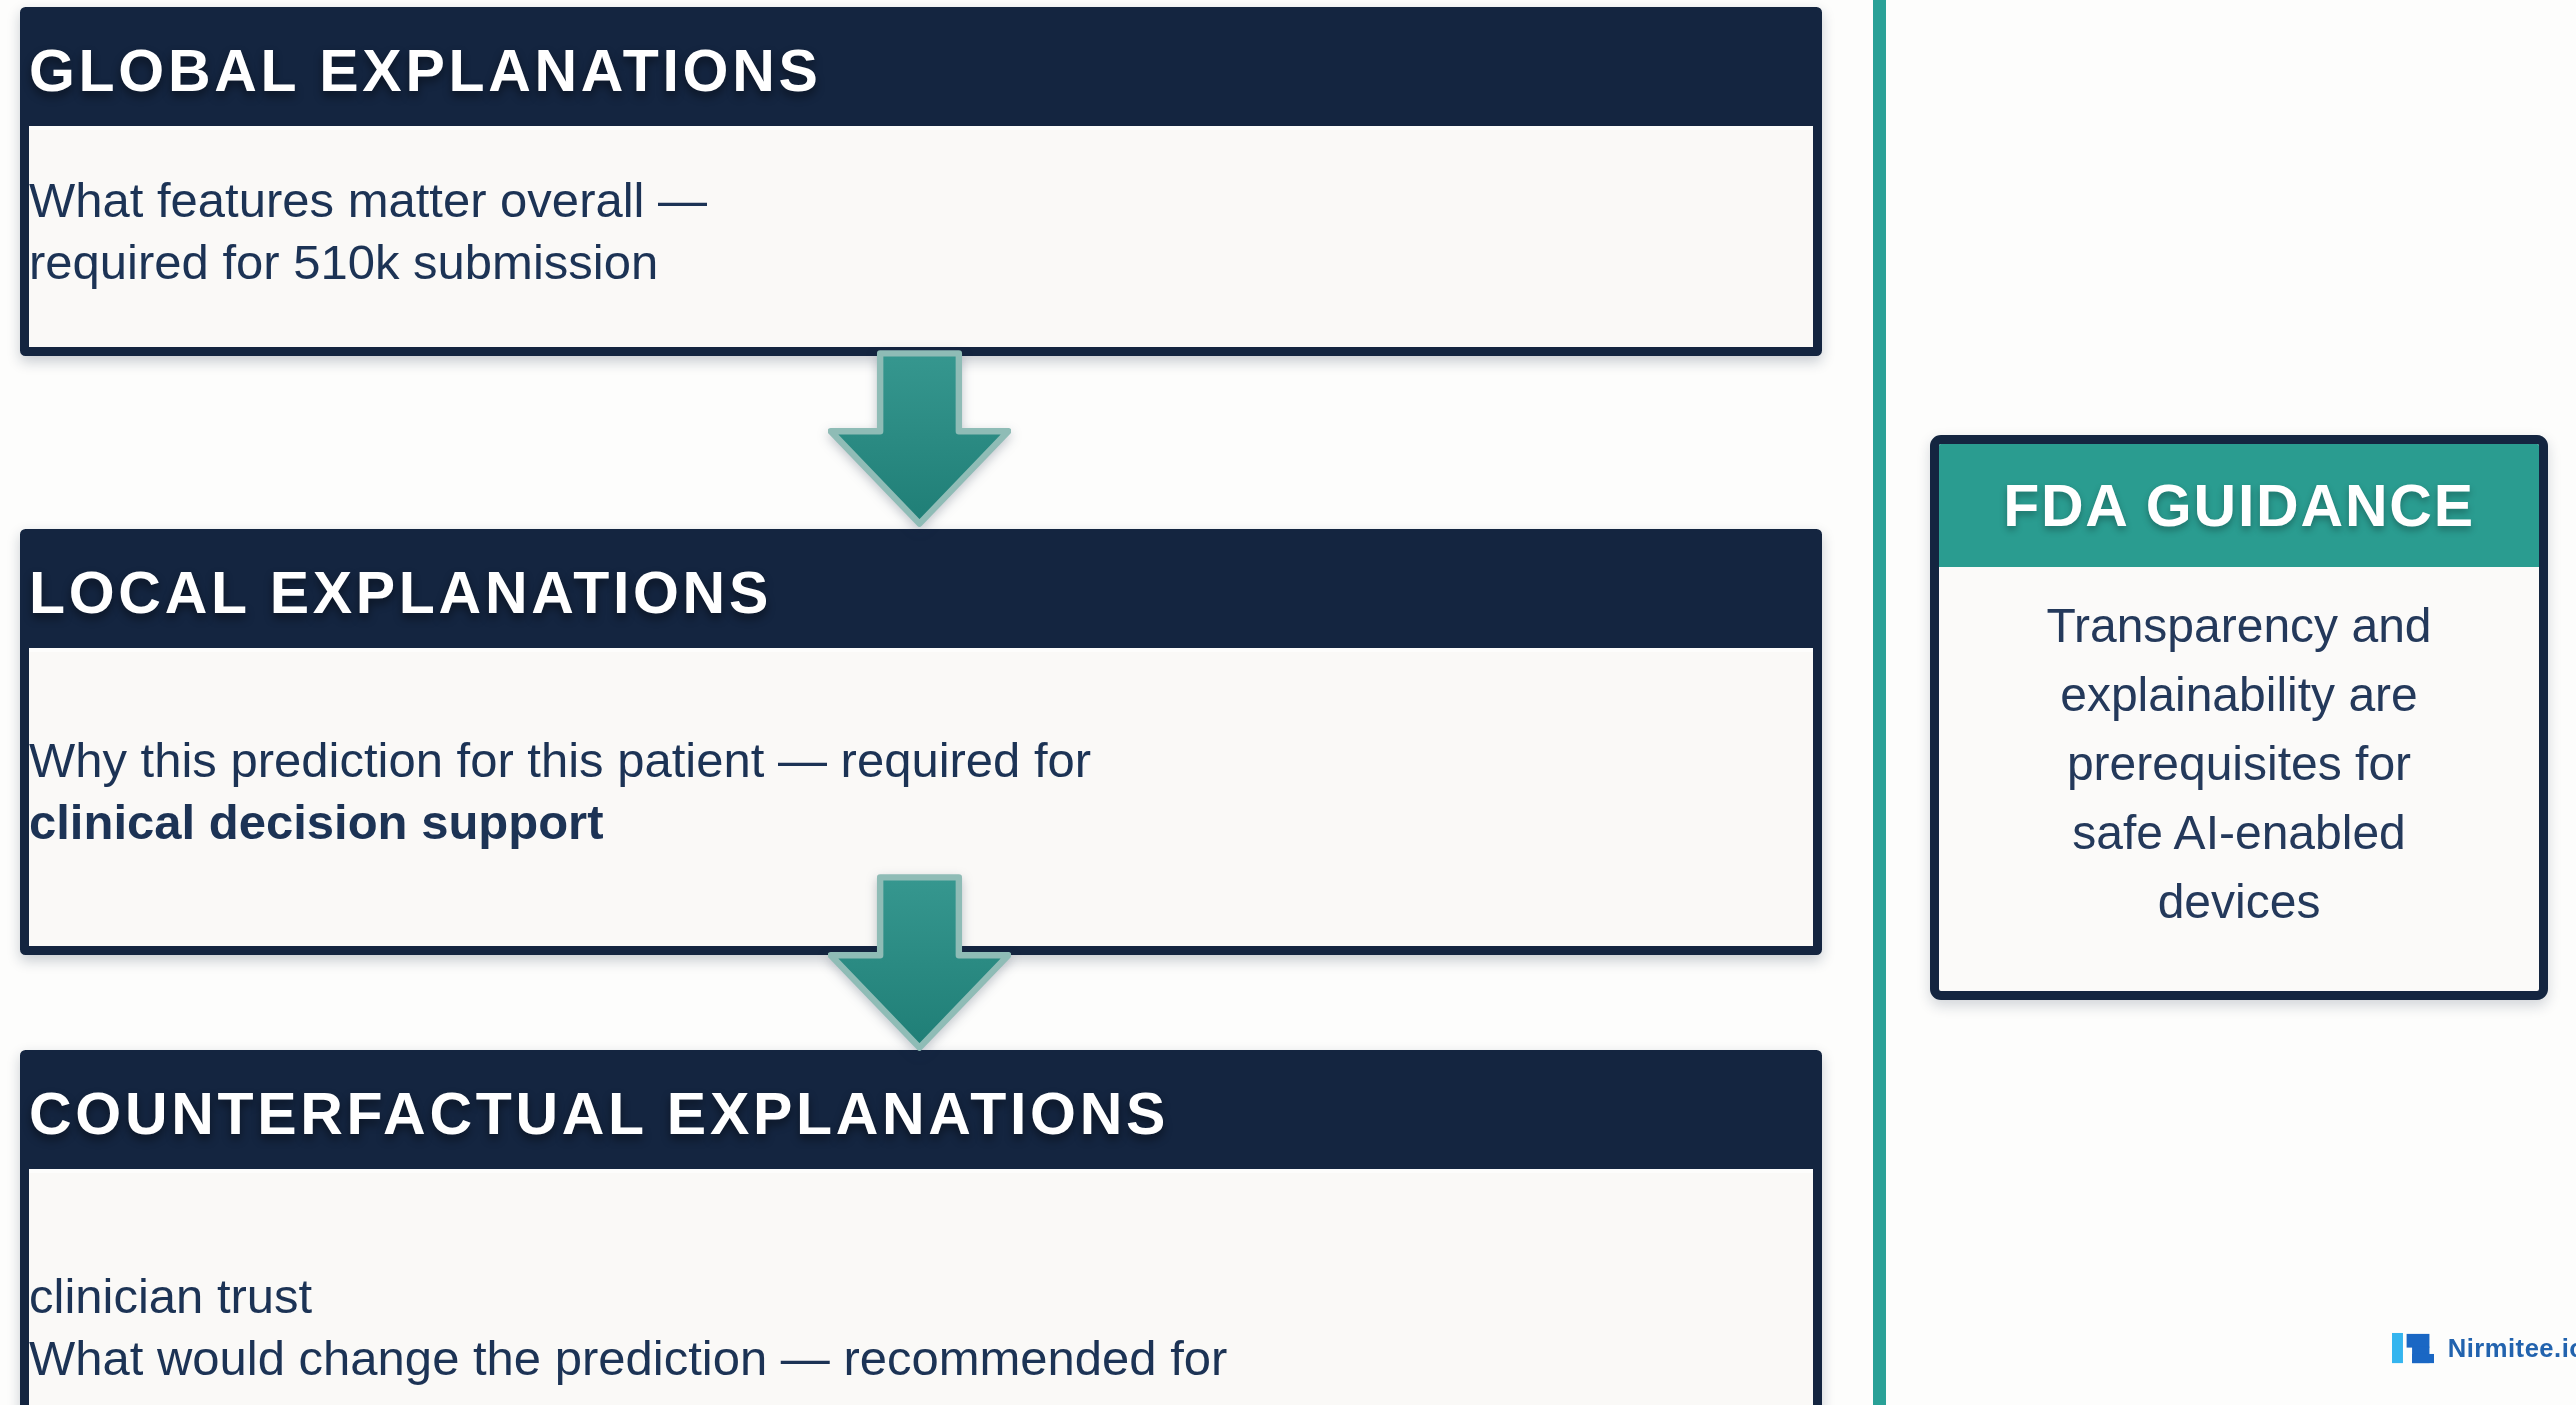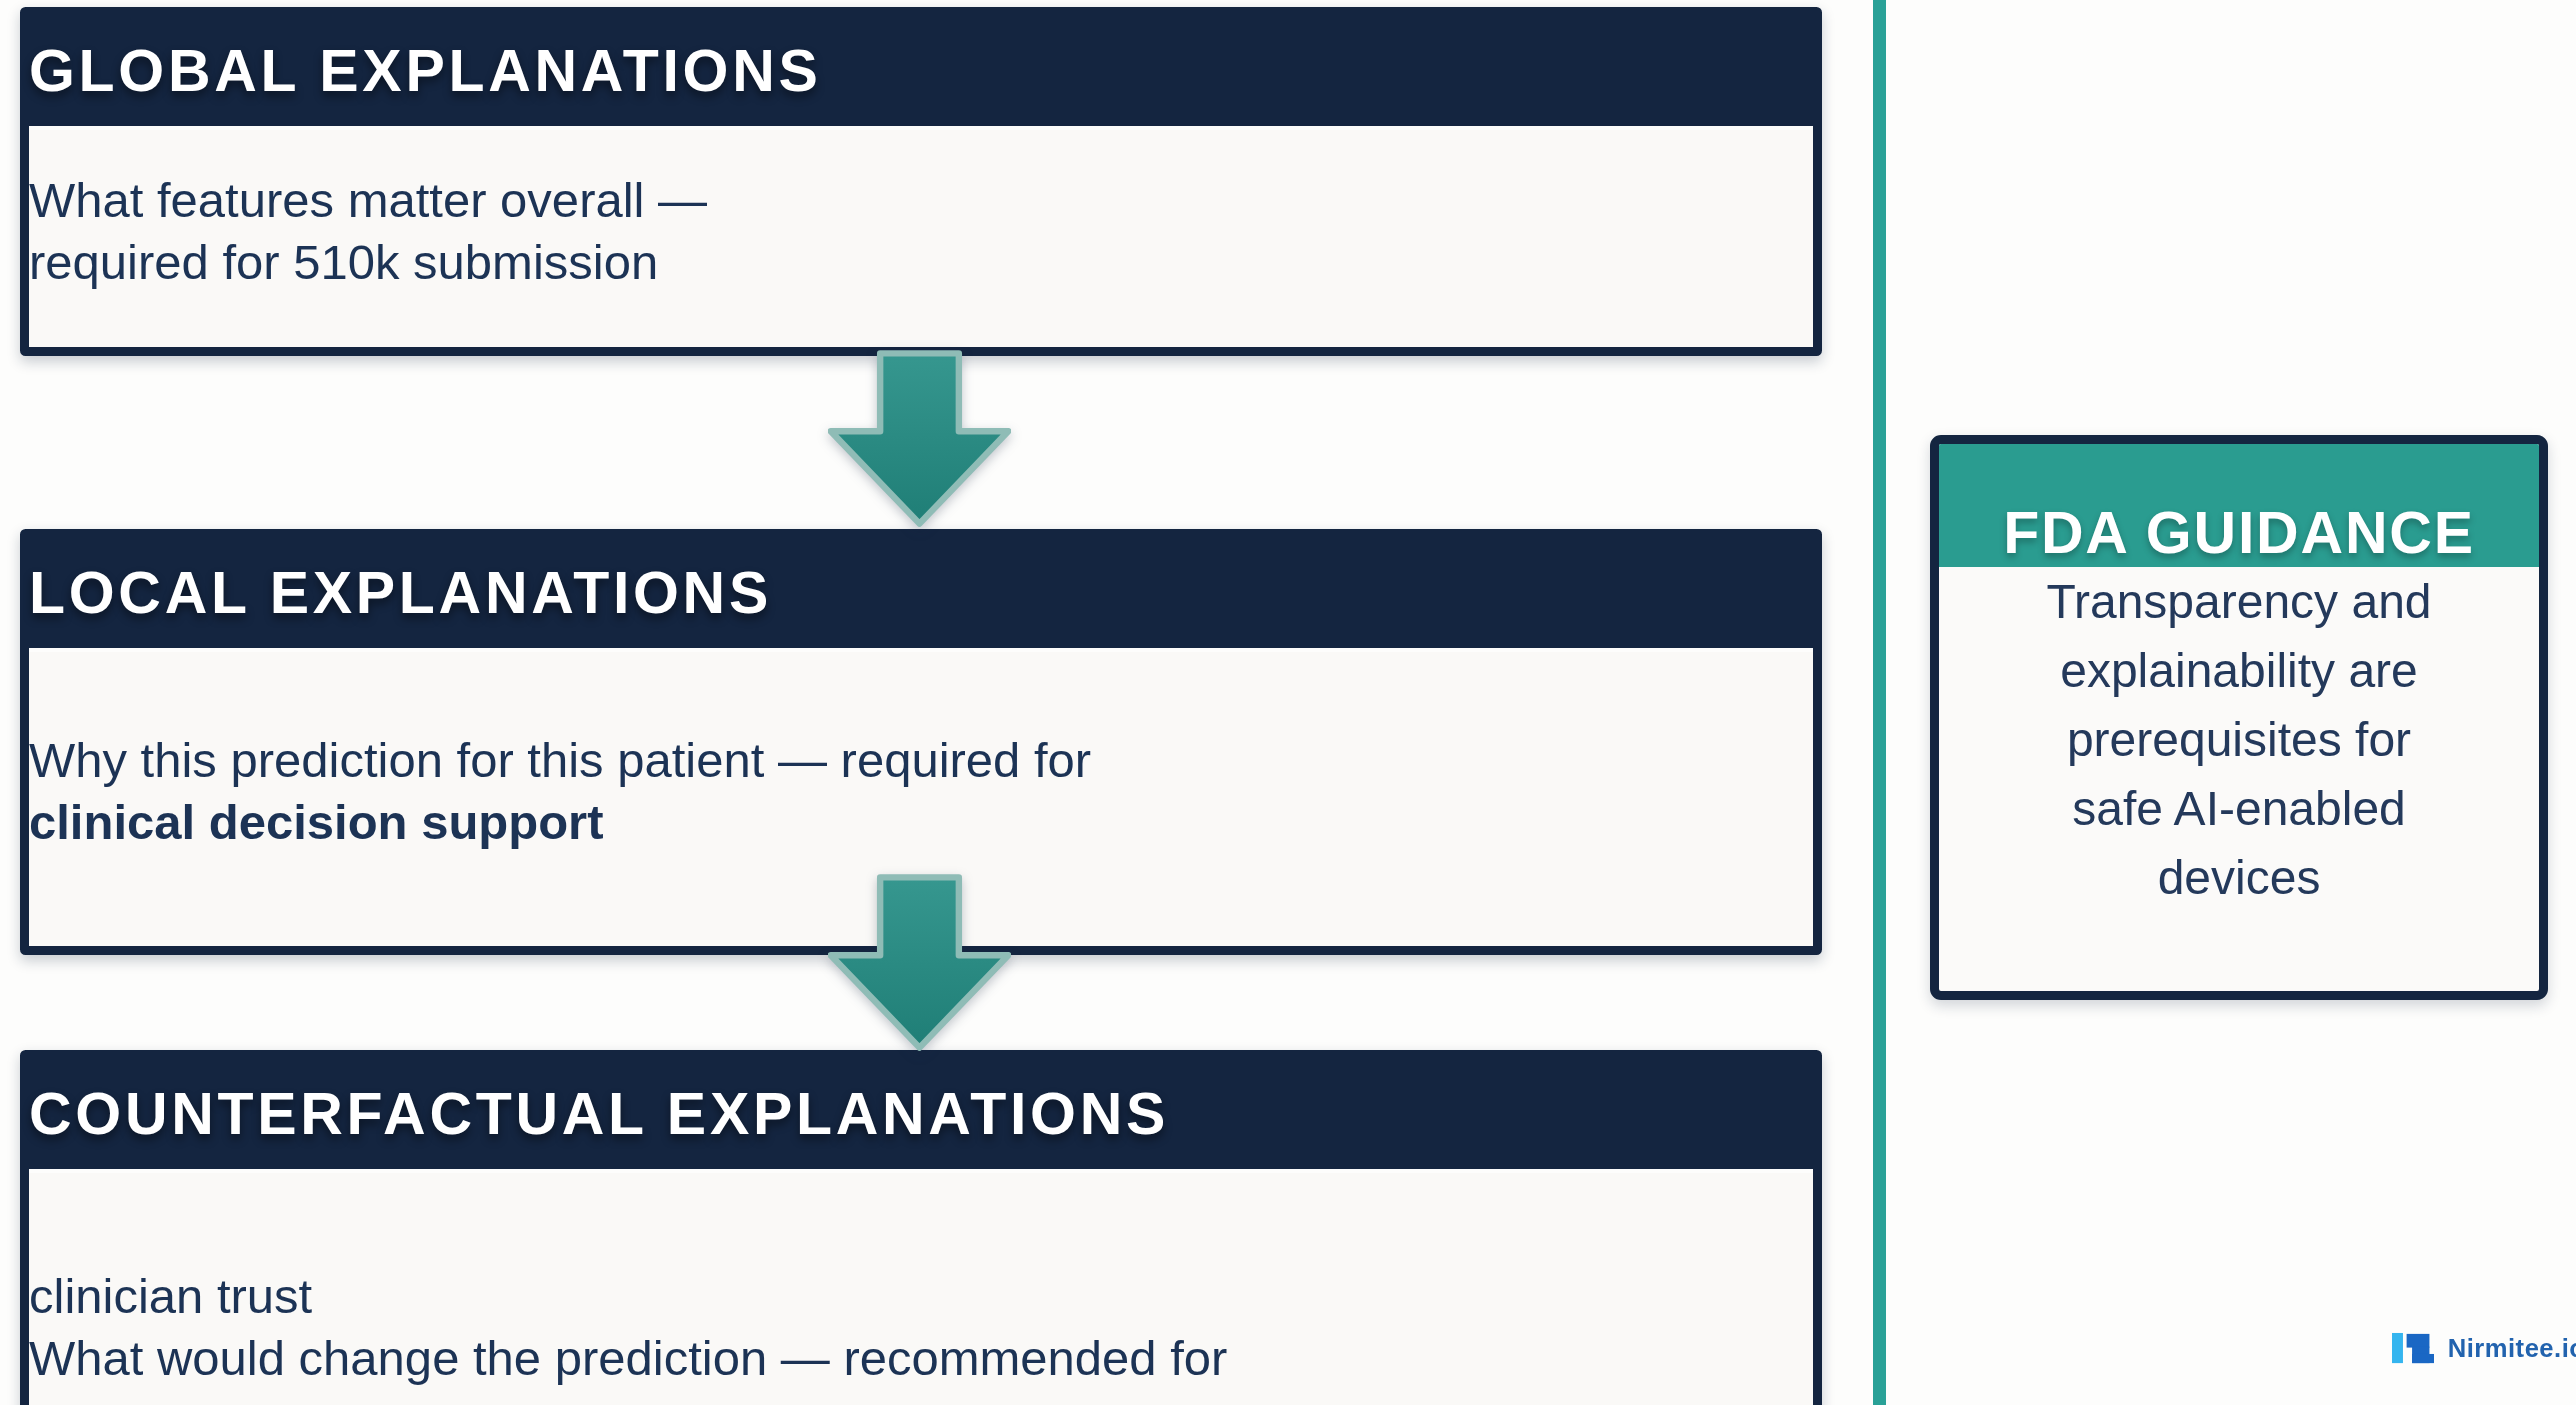--- a/index.html
+++ b/index.html
@@ -88,30 +88,31 @@
     border: 9.1px solid #142540;
     border-radius: 11px;
     background: #fbfaf9;
     overflow: hidden;
     box-shadow: 0 5.5px 12.8px rgba(20, 37, 64, 0.18);
   }
   .fda-header {
     height: 123px;
     background: #2a9c90;
     display: flex;
-    align-items: flex-end;
+    align-items: center;
     justify-content: center;
     color: #ffffff;
     font-weight: bold;
     font-size: 59px;
     letter-spacing: 1.8px;
     text-shadow: 0 3.7px 7.3px rgba(0, 0, 0, 0.28);
     white-space: nowrap;
   }
   .fda-body {
+    padding-top: 24px;
     display: flex;
     flex-direction: column;
     align-items: center;
     text-align: center;
     color: #24395b;
     font-size: 48px;
     line-height: 69px;
   }
 
   

